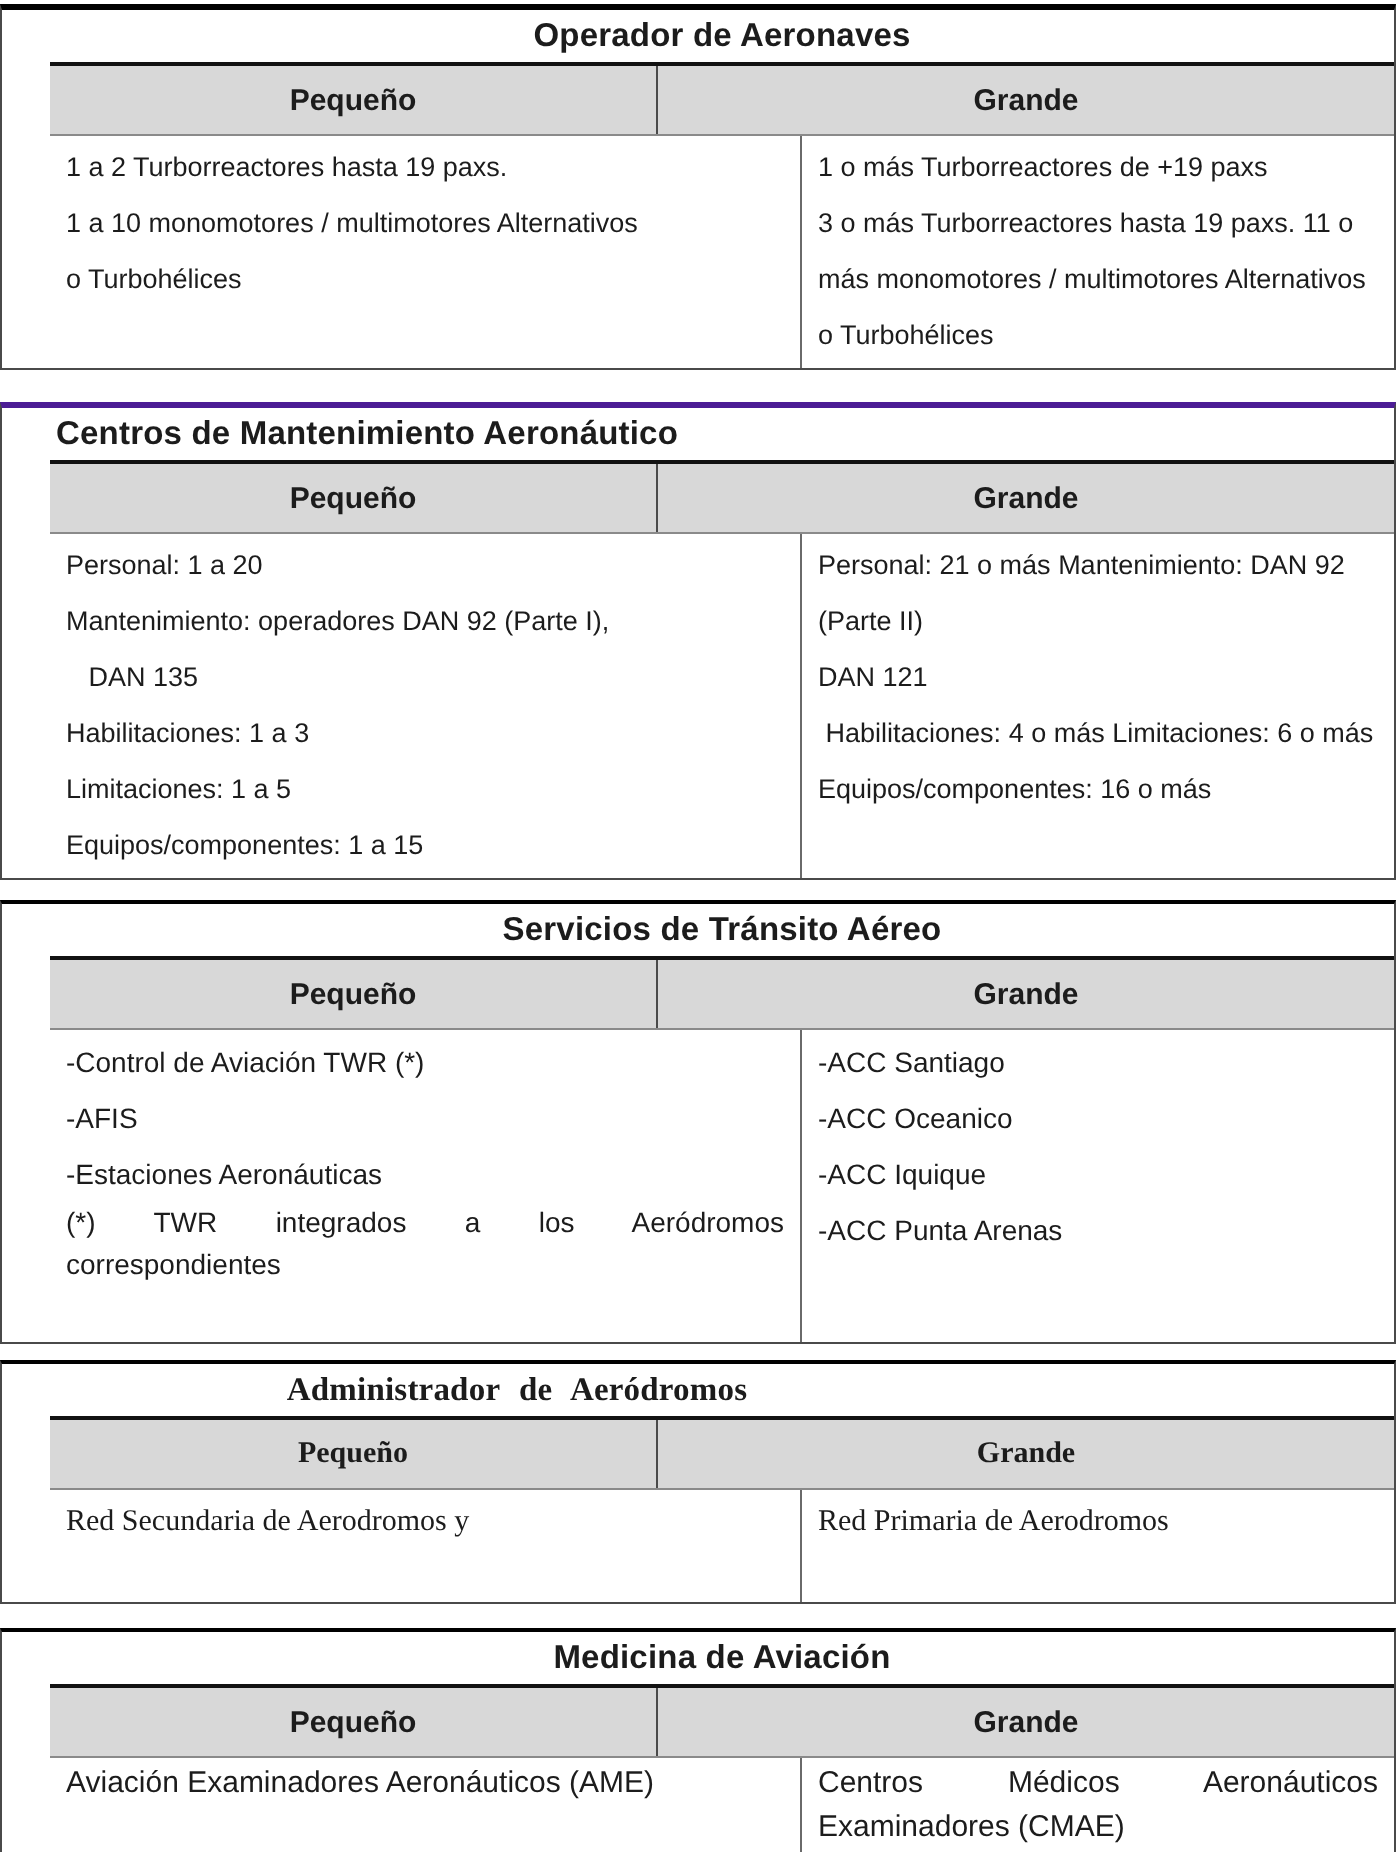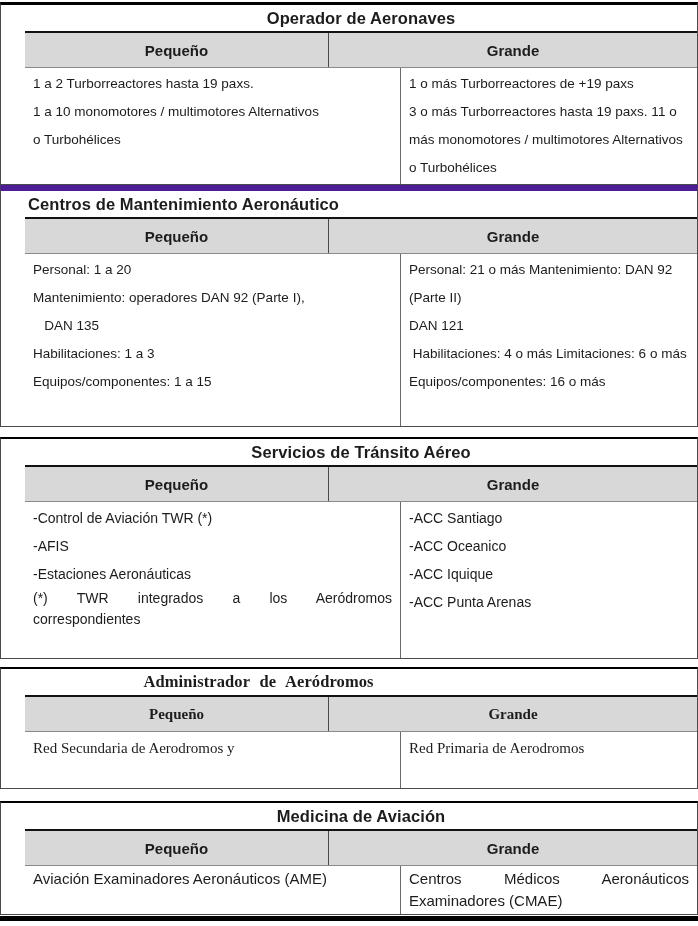--- a/index.html
+++ b/index.html
@@ -14,21 +14,21 @@
 
   .tbl {
     border-left:1px solid #4a4a4a;
     border-right:1px solid #4a4a4a;
     border-top:2px solid #000;
     border-bottom:1px solid #4a4a4a;
     background:#fff;
     padding-left:24px;
   }
   .t1 { border-top:3px solid #000; }
-  .t2 { margin-top:0; border-top:6px solid #4c1d95; }
+  .t2 { margin-top:16px; border-top:3px solid #4c1d95; }
   .t3 { margin-top:10px; }
   .t4 { margin-top:8px;font-family:Liberation Serif, serif; }
   .t5 { margin-top:12px; }
 
   .title-row {
     min-height:28px;
     display:flex;
     align-items:center;
     border-bottom:2px solid #121212;
     font-weight:bold;
@@ -119,20 +119,21 @@
     <div class="head-row">
       <div class="hcell left">Pequeño</div>
       <div class="hcell right">Grande</div>
     </div>
     <div class="body-row">
       <div class="bcell left">
         <p>Personal: 1 a 20</p>
         <p>Mantenimiento: operadores DAN 92 (Parte I),</p>
         <p>   DAN 135</p>
         <p>Habilitaciones: 1 a 3</p>
+        <p>Limitaciones: 1 a 5</p>
         <p>Equipos/componentes: 1 a 15</p>
       </div>
       <div class="bcell right">
         <p>Personal: 21 o más Mantenimiento: DAN 92</p>
         <p>(Parte II)</p>
         <p>DAN 121</p>
         <p> Habilitaciones: 4 o más Limitaciones: 6 o más</p>
         <p>Equipos/componentes: 16 o más</p>
       </div>
     </div>

